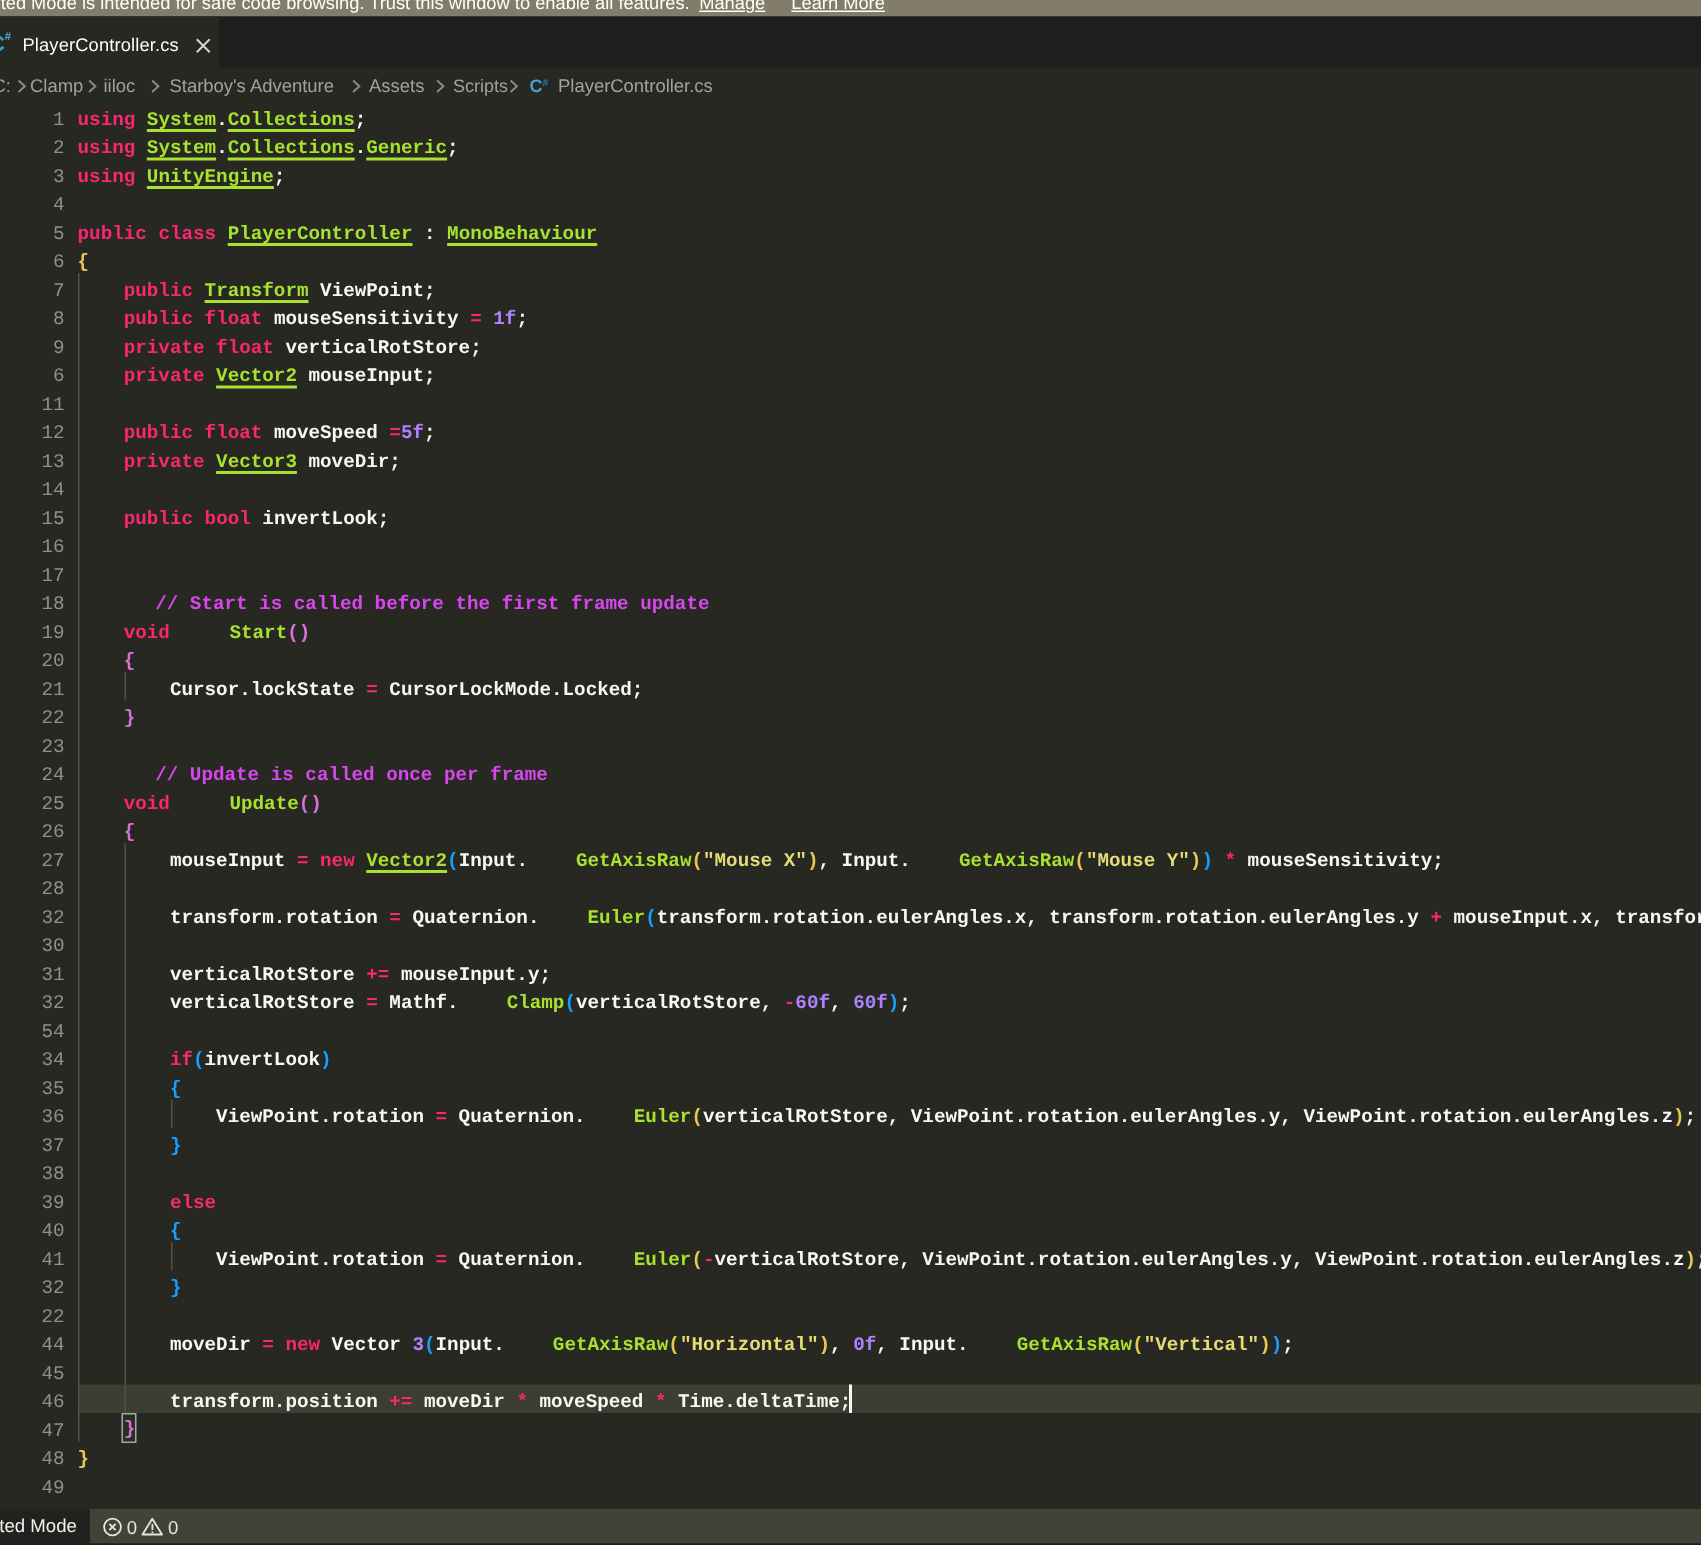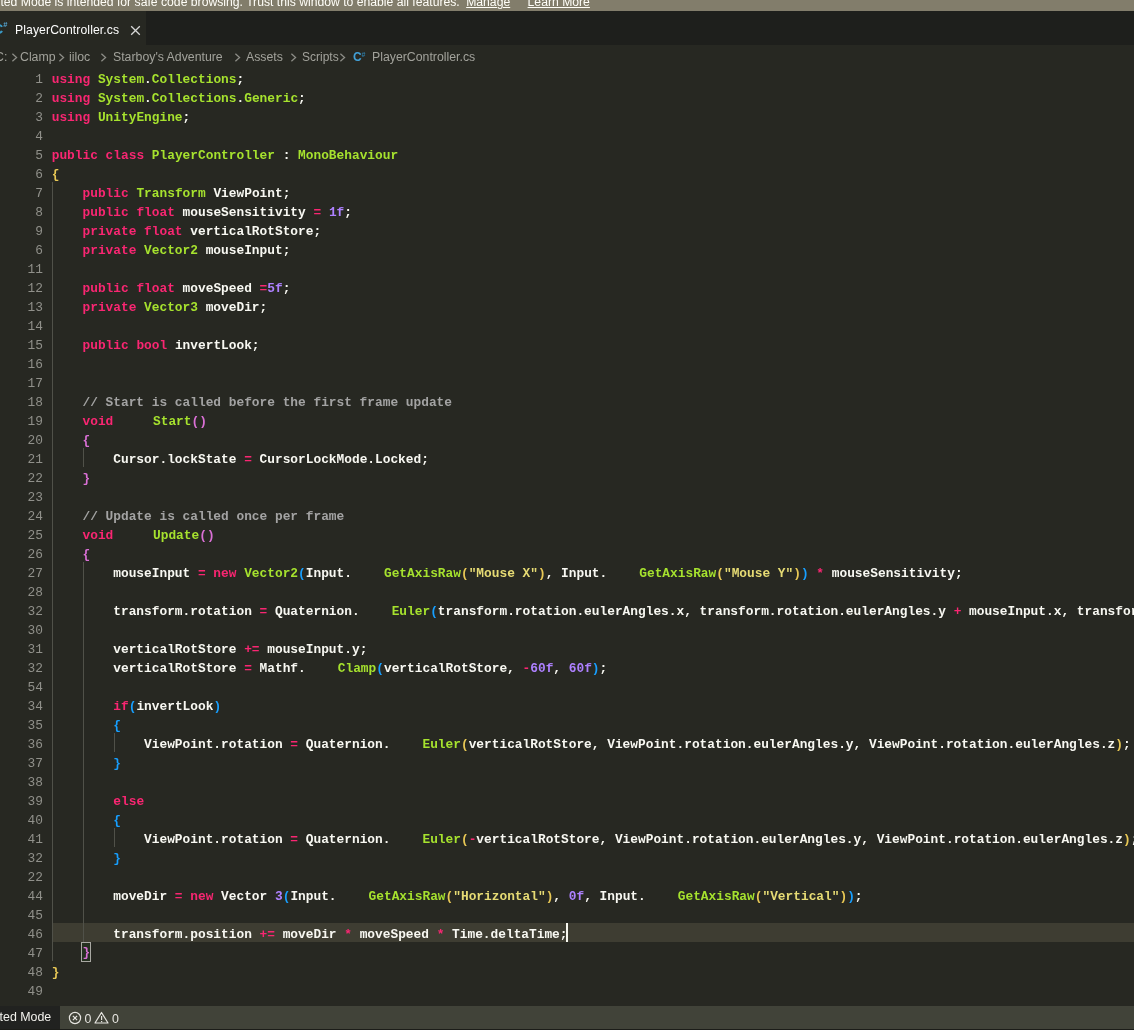--- a/index.html
+++ b/index.html
@@ -34,26 +34,26 @@
 #editor { position:absolute; left:0; top:0; width:1134px; height:1030px; }
 .L { height:19px; line-height:19px; white-space:pre; }
 #codelines { position:absolute; left:51.7px; top:69.8px;
   font-family:"Liberation Mono",monospace; font-size:12.83px;
   font-weight:700; color:#f8f8f2; width:2000px; }
 #gutternums { position:absolute; left:0; top:69.8px; width:43px;
   text-align:right; font-family:"Liberation Mono",monospace;
   font-size:12.83px; color:#90908a; }
 i { font-style:normal; }
 .k { color:#f92672; }
-.t { color:#a6e22e; text-decoration-color:#a6e22e;
+.t { color:#a6e22e; text-decoration:underline; text-decoration-color:#a6e22e;
      text-underline-offset:2.6px; text-decoration-thickness:1.6px; }
 .g { color:#a6e22e;margin-left:32px; }
 .s { color:#e6db74; }
 .n { color:#ae81ff; }
-.c { color:#a3a3a3; }
+.c { color:#d946ef;margin-left:21px; }
 .b1 { color:#e8c855; }
 .b2 { color:#da70d6; }
 .b3 { color:#179fff; }
 .match { display:inline-block; height:18.5px; line-height:19px; vertical-align:top; outline:1px solid #a8a8a2; background:#253020; position:relative; top:-1.3px; }
 .guide { position:absolute; width:1px; background:#505149; }
 #curline { position:absolute; left:51.5px; top:923px; width:1082.5px;
   height:19px; background:#3e3d32; }
 #cursor { position:absolute; left:566px; top:922.5px; width:2px; height:19px;
   background:#f8f8f0; }
 

